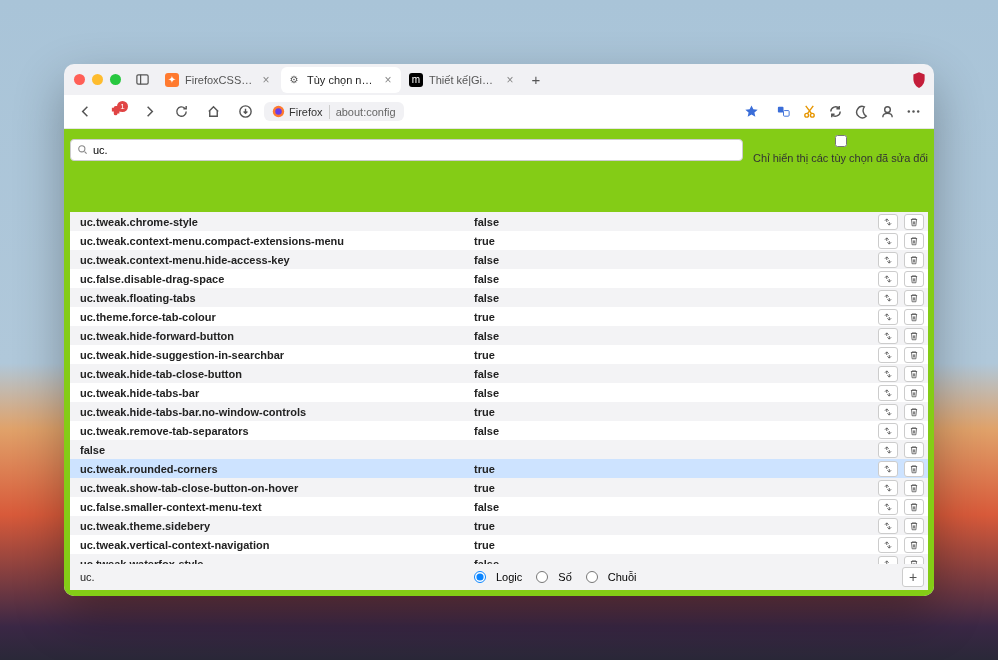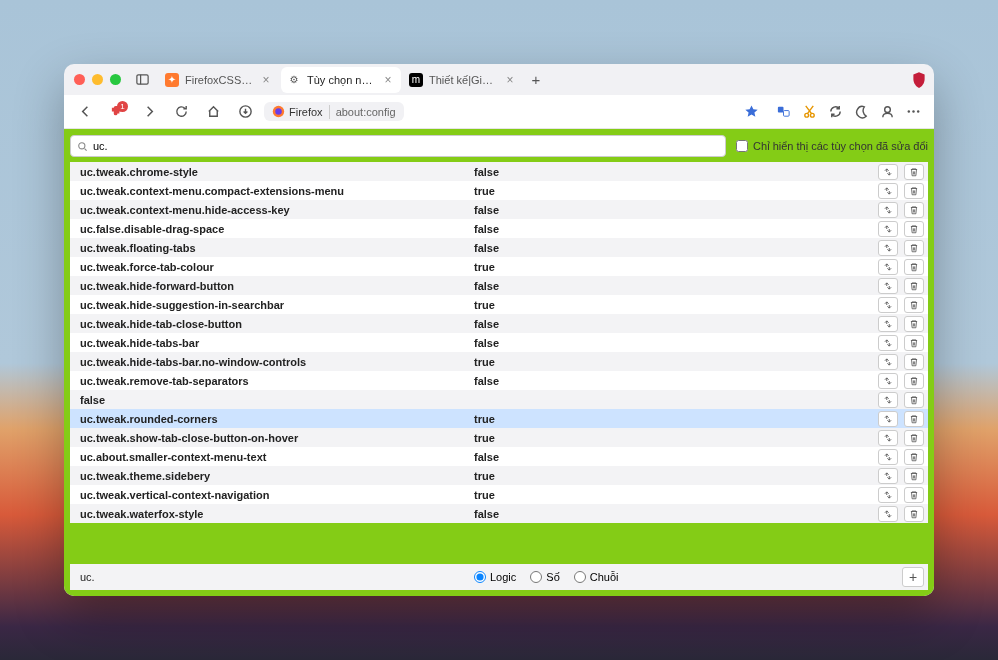--- a/index.html
+++ b/index.html
@@ -58,37 +58,37 @@
 .urlbar-text { color: #666; }
 .urlbar-spacer { flex: 1; }
 .star-btn { color: #3a6dd8; }
 .tb-right { display: flex; align-items: center; gap: 0; }
 
 .content { flex: 1; background: #84cc16; overflow: hidden; display: flex; flex-direction: column; padding: 6px;}
 .search-row { display: flex; align-items: center; gap: 10px; padding: 0 0 5px 0;}
 .search-box { flex: 1; display: flex; align-items: center; border: 1px solid #ccc; border-radius: 4px; height: 22px; padding: 0 6px; gap: 5px; background: #fff;}
 .search-box svg { width: 11px; height: 11px; color: #888;}
 .search-input { flex: 1; border: none; outline: none; font-size: 11px; height: 100%; background: transparent;}
-.modified-check { display: flex; align-items: center; gap: 5px; font-size: 11px; color: #333; cursor: pointer;}
+.modified-check { display: flex; align-items: center; gap: 5px; font-size: 11px; color: #333; cursor: pointer; flex-direction: column;}
 .modified-check input { width: 12px; height: 12px;}
-.pref-list { flex: 1; overflow-y: auto; border-radius: 0;}
+.pref-list { flex: 1; overflow-y: auto; border-radius: 0; margin-top: 43px;}
 .pref-row { display: flex; align-items: center; height: 19px; padding: 0 4px 0 10px; font-size: 11px;}
 .pref-row:nth-child(odd) { background: #f3f3f5;}
 .pref-row:nth-child(even) { background: #fff;}
 .pref-row.highlighted { background: #cde3ff !important;}
 .pref-name { flex: 0 0 394px; font-weight: 700; color: #222; white-space: nowrap; overflow: hidden;}
 .pref-value { flex: 1; color: #222; font-weight: 700;}
 .pref-actions { display: flex; gap: 6px;}
 .pref-action-btn { width: 20px; height: 16px; display: flex; align-items: center; justify-content: center; border: 1px solid #ccc; border-radius: 3px; background: #fff; color: #555; cursor: pointer;}
 .pref-action-btn svg { width: 10px; height: 10px;}
 
 .new-pref { display: flex; align-items: center; height: 26px; padding: 0 4px 0 10px; background: #f3f3f5; margin-top: 0;}
 .new-pref-name { flex: 0 0 394px; font-size: 11px; color: #222;}
 .new-pref-types { flex: 1; display: flex; gap: 14px; align-items: center;}
-.radio-opt { display: flex; align-items: flex-end; gap: 4px; font-size: 11px; cursor: pointer;}
+.radio-opt { display: flex; align-items: flex-end; gap: 10px; font-size: 11px; cursor: pointer;}
 .radio-opt input { width: 12px; height: 12px; accent-color: #0a84ff;}
 .add-btn { width: 22px; height: 20px; display: flex; align-items: center; justify-content: center; border: 1px solid #ccc; border-radius: 3px; background: #fff; color: #555; font-size: 14px; cursor: pointer;}
 
 .pref-list::-webkit-scrollbar { width: 0; }
 </style>
 </head>
 <body>
 
 <div class="window">
 
@@ -315,21 +315,21 @@
               </svg>
             </div>
             <div class="pref-action-btn">
               <svg viewBox="0 0 16 16" fill="none" stroke="currentColor" stroke-width="1.3">
                 <path d="M3 4h10M5 4V3h6v1M4 4l1 10h6l1-10M7 7v5M9 7v5"></path>
               </svg>
             </div>
           </div>
         </div>
         <div class="pref-row">
-          <div class="pref-name">uc.tweak.force-tab-colour</div>
+          <div class="pref-name">uc.theme.force-tab-colour</div>
           <div class="pref-value">true</div>
           <div class="pref-actions">
             <div class="pref-action-btn">
               <svg viewBox="0 0 16 16" fill="none" stroke="currentColor" stroke-width="1.4">
                 <path d="M3 6l3-3 3 3M13 10l-3 3-3-3"></path>
                 <path d="M6 3v5M10 13V8"></path>
               </svg>
             </div>
             <div class="pref-action-btn">
               <svg viewBox="0 0 16 16" fill="none" stroke="currentColor" stroke-width="1.3">
@@ -484,21 +484,21 @@
               </svg>
             </div>
             <div class="pref-action-btn">
               <svg viewBox="0 0 16 16" fill="none" stroke="currentColor" stroke-width="1.3">
                 <path d="M3 4h10M5 4V3h6v1M4 4l1 10h6l1-10M7 7v5M9 7v5"></path>
               </svg>
             </div>
           </div>
         </div>
         <div class="pref-row">
-          <div class="pref-name">uc.about.smaller-context-menu-text</div>
+          <div class="pref-name">uc.false.smaller-context-menu-text</div>
           <div class="pref-value">false</div>
           <div class="pref-actions">
             <div class="pref-action-btn">
               <svg viewBox="0 0 16 16" fill="none" stroke="currentColor" stroke-width="1.4">
                 <path d="M3 6l3-3 3 3M13 10l-3 3-3-3"></path>
                 <path d="M6 3v5M10 13V8"></path>
               </svg>
             </div>
             <div class="pref-action-btn">
               <svg viewBox="0 0 16 16" fill="none" stroke="currentColor" stroke-width="1.3">

